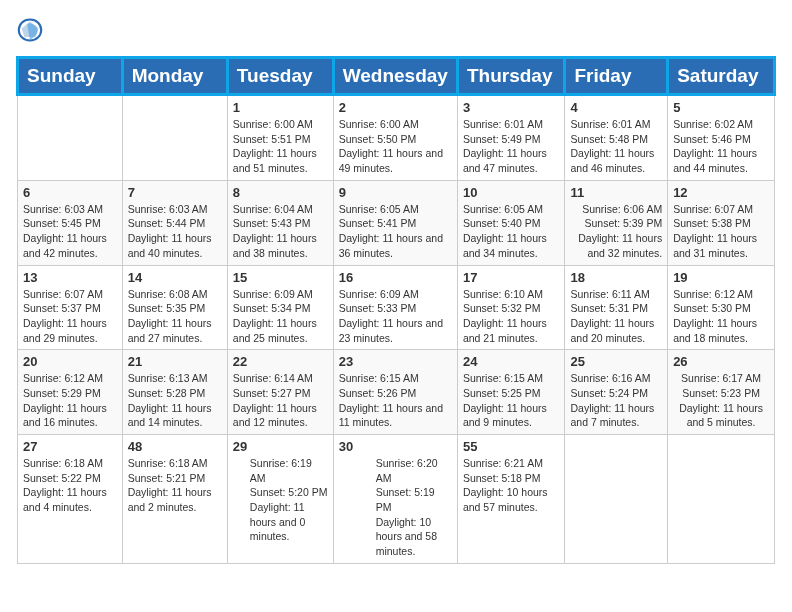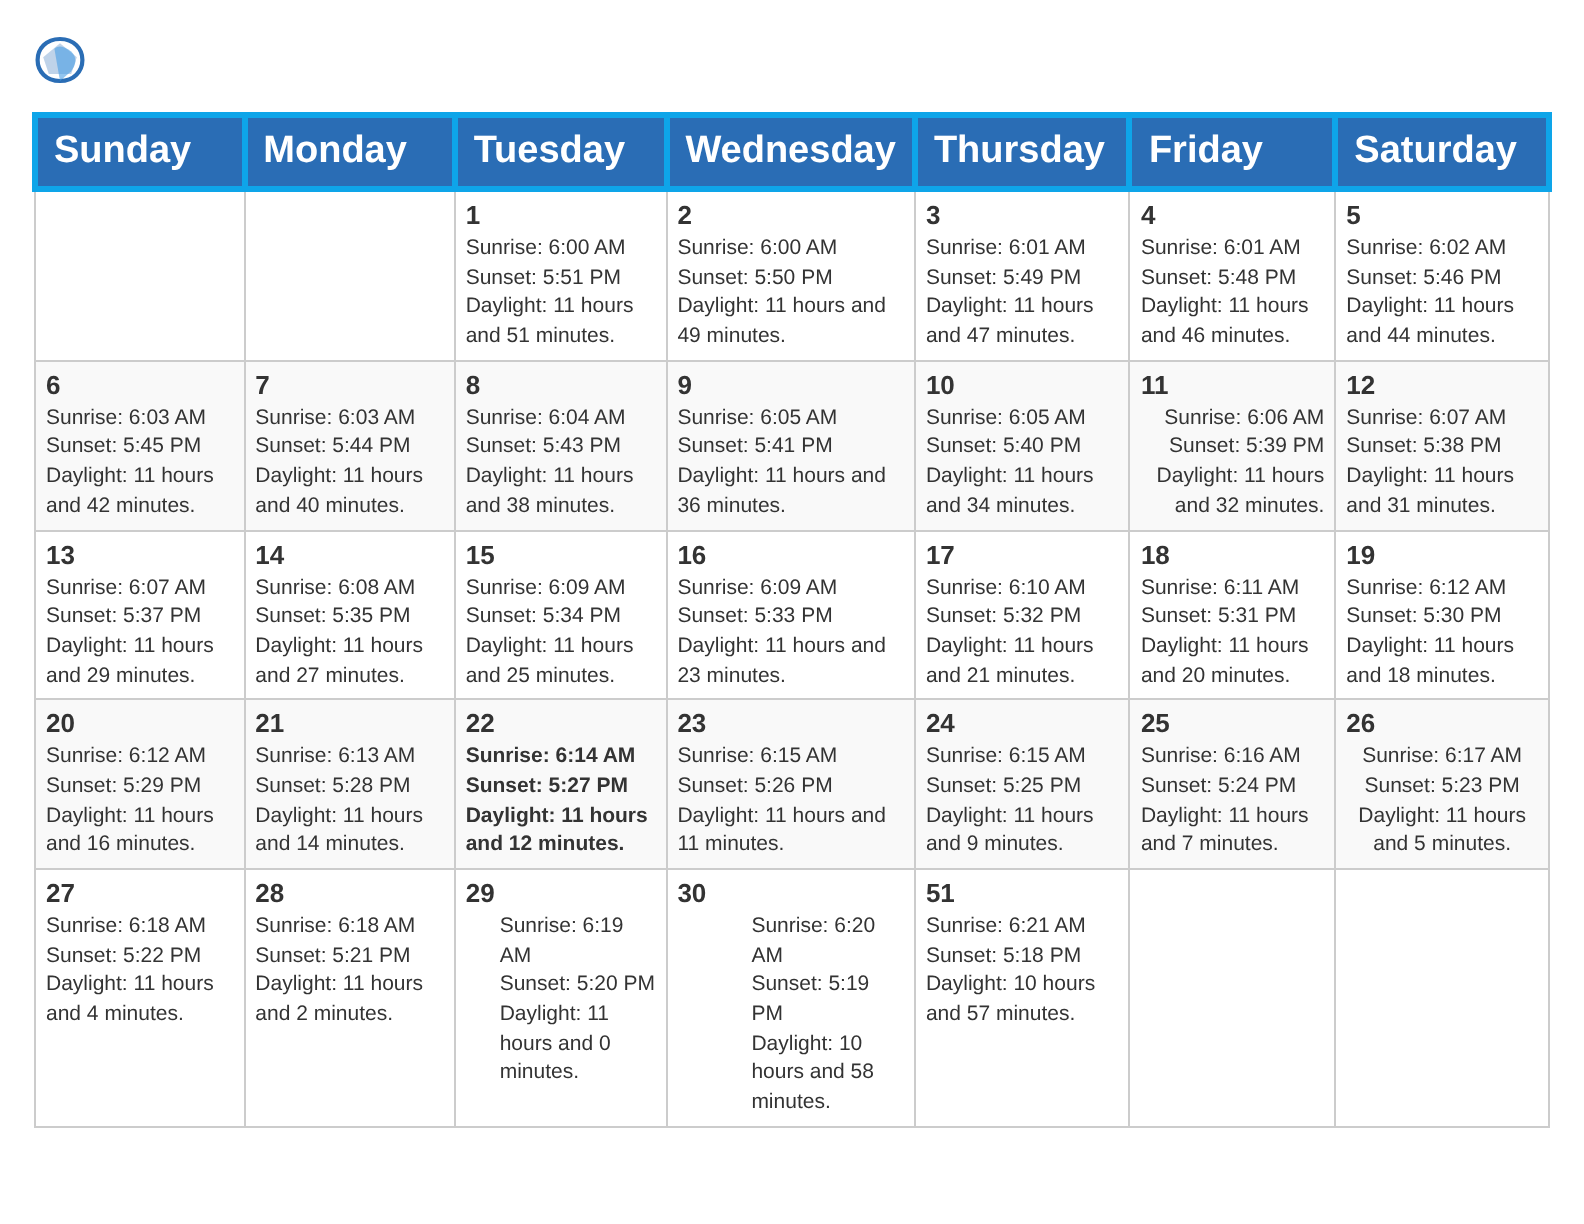--- a/index.html
+++ b/index.html
@@ -253,21 +253,21 @@
 Daylight: 11 hours and 16 minutes.</div>
         </td>
         <td>
           <span class="day-num">21</span>
           <div class="day-detail" style="white-space: pre-line;">Sunrise: 6:13 AM
 Sunset: 5:28 PM
 Daylight: 11 hours and 14 minutes.</div>
         </td>
         <td>
           <span class="day-num">22</span>
-          <div class="day-detail" style="white-space: pre-line; font-weight: bold;">Sunrise: 6:14 AM
+          <div class="day-detail" style="white-space: pre-line;">Sunrise: 6:14 AM
 Sunset: 5:27 PM
 Daylight: 11 hours and 12 minutes.</div>
         </td>
         <td>
           <span class="day-num">23</span>
           <div class="day-detail" style="white-space: pre-line;">Sunrise: 6:15 AM
 Sunset: 5:26 PM
 Daylight: 11 hours and 11 minutes.</div>
         </td>
         <td>
@@ -290,39 +290,39 @@
         </td>
       </tr>
       <tr>
         <td>
           <span class="day-num">27</span>
           <div class="day-detail" style="white-space: pre-line;">Sunrise: 6:18 AM
 Sunset: 5:22 PM
 Daylight: 11 hours and 4 minutes.</div>
         </td>
         <td>
-          <span class="day-num">28</span>
+          <span class="day-num">48</span>
           <div class="day-detail" style="white-space: pre-line;">Sunrise: 6:18 AM
 Sunset: 5:21 PM
 Daylight: 11 hours and 2 minutes.</div>
         </td>
         <td>
           <span class="day-num">29</span>
           <div class="day-detail" style="white-space: pre-line; margin-left: 17px;">Sunrise: 6:19 AM
 Sunset: 5:20 PM
 Daylight: 11 hours and 0 minutes.</div>
         </td>
         <td>
           <span class="day-num">30</span>
           <div class="day-detail" style="white-space: pre-line; margin-left: 37px;">Sunrise: 6:20 AM
 Sunset: 5:19 PM
 Daylight: 10 hours and 58 minutes.</div>
         </td>
         <td>
-          <span class="day-num">51</span>
+          <span class="day-num">55</span>
           <div class="day-detail" style="white-space: pre-line;">Sunrise: 6:21 AM
 Sunset: 5:18 PM
 Daylight: 10 hours and 57 minutes.</div>
         </td>
         <td class="empty"></td>
         <td class="empty"></td>
       </tr>
     </tbody>
 </table>
 

